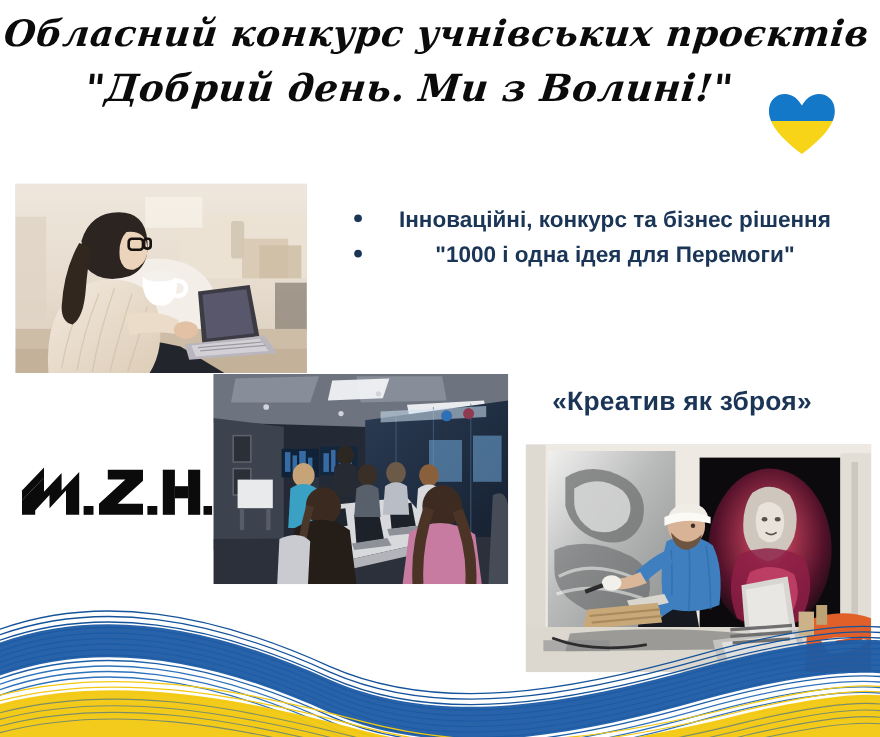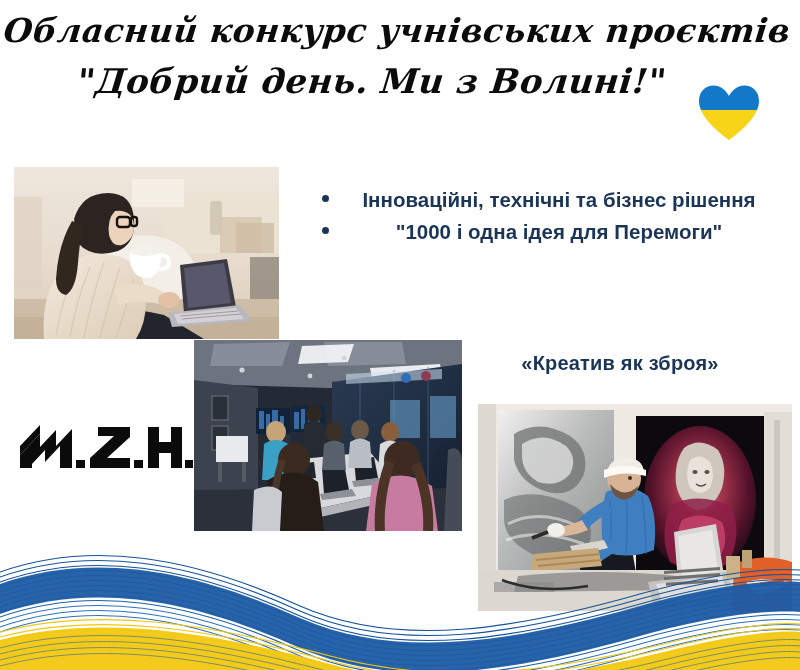--- a/index.html
+++ b/index.html
@@ -56,21 +56,21 @@
     width:7px;height:7px;border-radius:50%;
     background:#1b3557;
   }
   .bullet-text{display:block;padding:0 18px 0 44px;}
   .bullet-row.second .bullet-dot{top:9px;}
 
   .tagline{
     position:absolute;left:455px;top:352px;width:330px;
     text-align:center;
     color:#1b3557;
-    font-size:20px;
+    font-size:24px;
     font-weight:600;
     letter-spacing:0.2px;
   }
 
   
   .logo{
     position:absolute;left:18px;top:416px;width:175px;height:58px;
   }
   .logo svg{display:block;}
 
@@ -110,21 +110,21 @@
       <g clip-path="url(#heartClip)">
         <rect x="0" y="0" width="62" height="26" fill="#1478c8"></rect>
         <rect x="0" y="26" width="62" height="32" fill="#f7d417"></rect>
       </g>
     </svg>
   </div>
 
   <div class="bullets">
     <div class="bullet-row first">
       <span class="bullet-dot"></span>
-      <span class="bullet-text">Інноваційні, технічні та бізнес рішення</span>
+      <span class="bullet-text">Інноваційні, конкурс та бізнес рішення</span>
     </div>
     <div class="bullet-row second">
       <span class="bullet-dot"></span>
       <span class="bullet-text">"1000 і одна ідея для Перемоги"</span>
     </div>
   </div>
 
   <div class="tagline">«Креатив як зброя»</div>
 
   <div class="logo">

